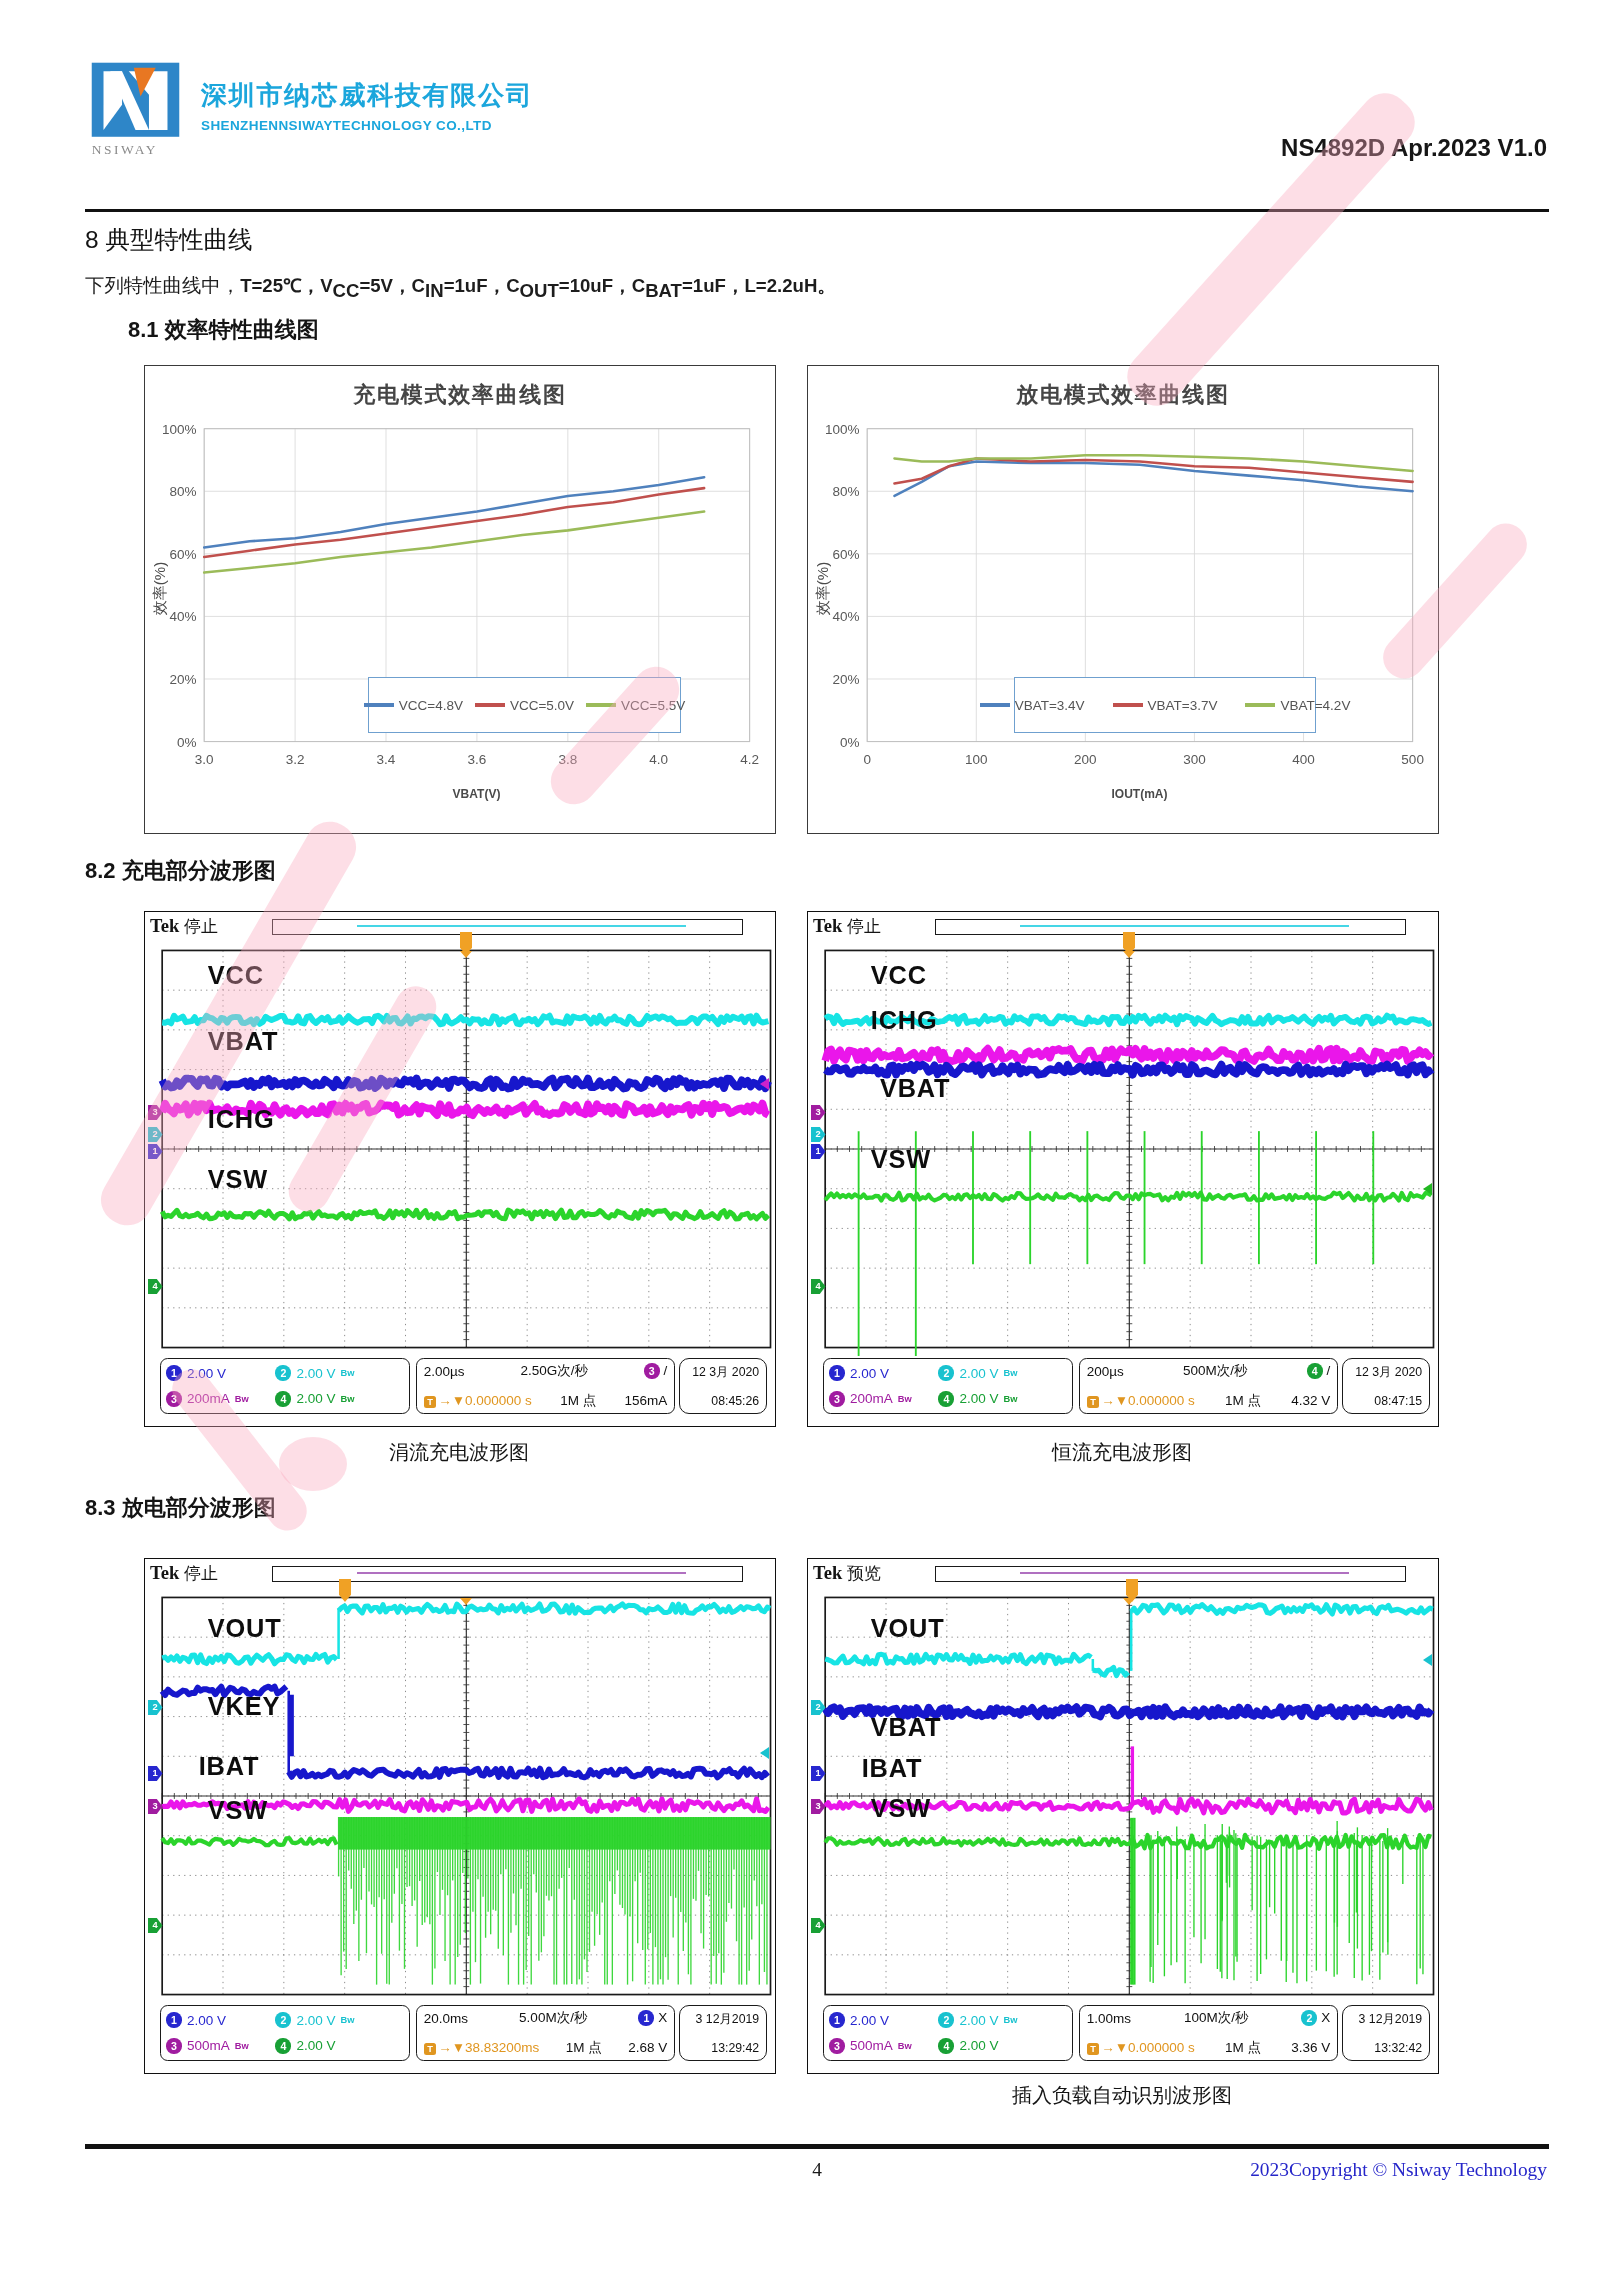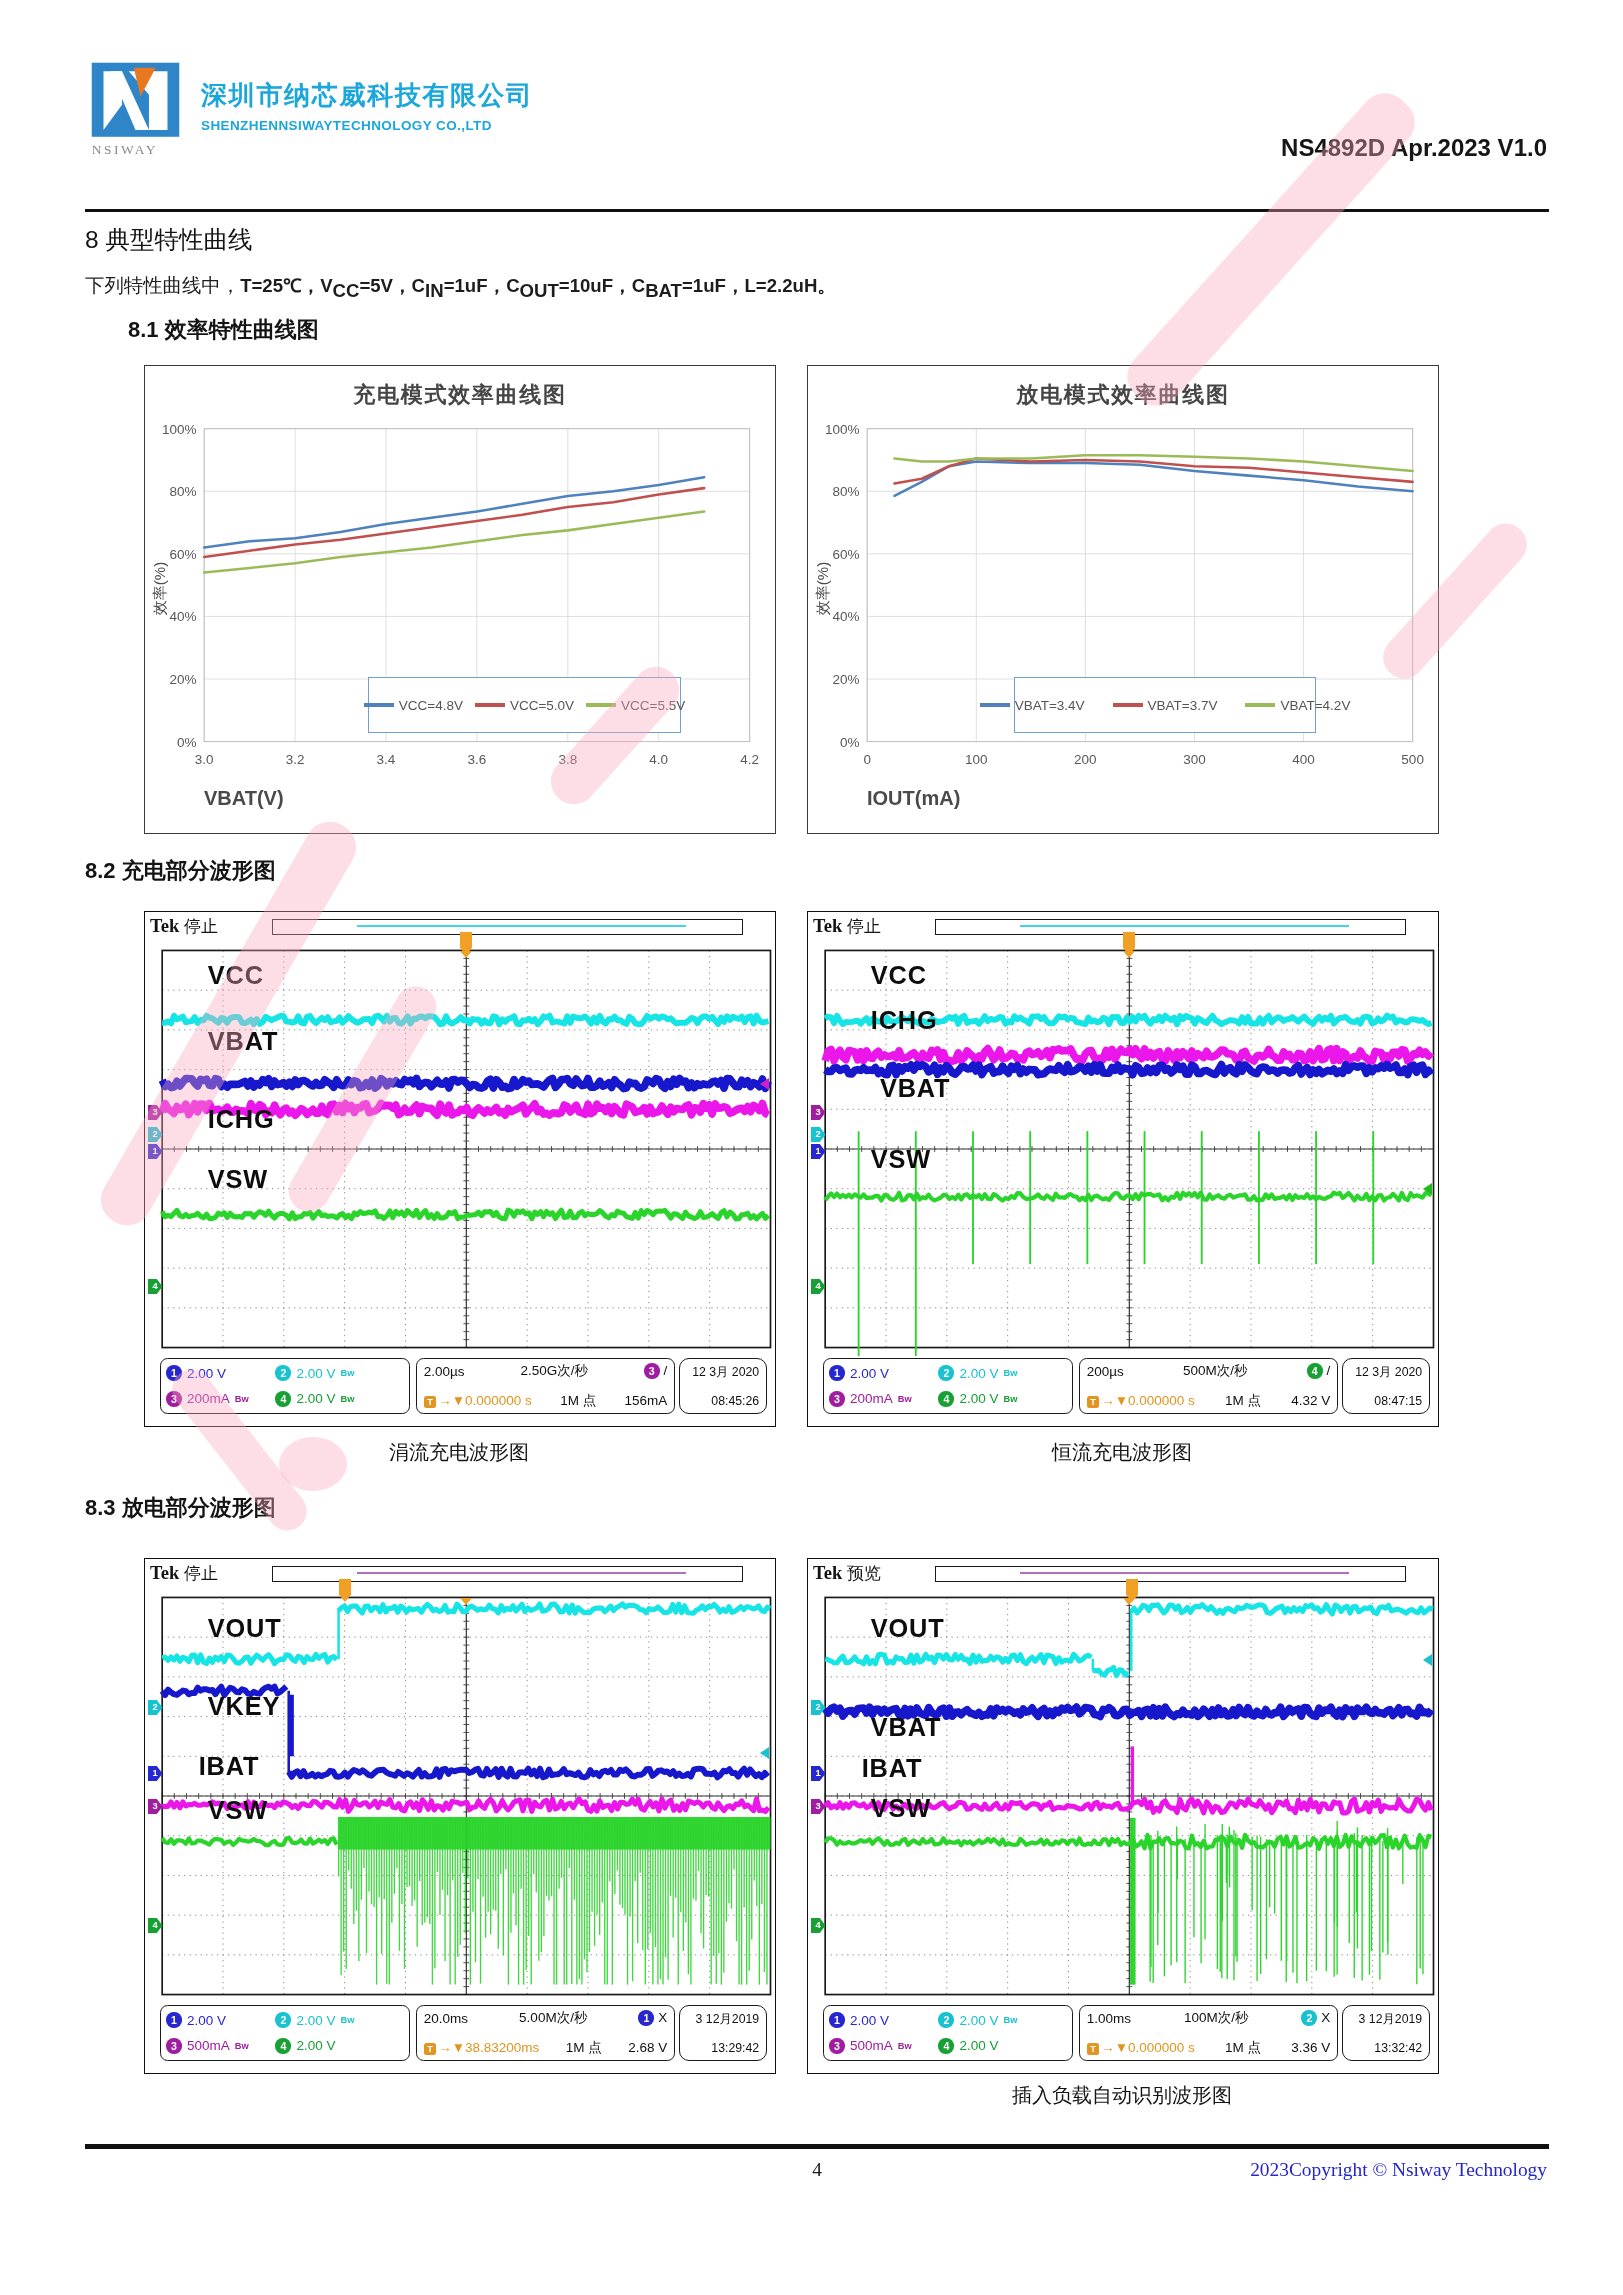--- a/index.html
+++ b/index.html
@@ -13,22 +13,22 @@
   .rule{background:#111;}
   .h-big{font-size:24.5px;font-weight:normal;}
   .h-sub{font-size:22px;font-weight:bold;}
   .cond{font-family:"Liberation Serif",serif;font-size:19.4px;color:#1d1d1d;}
   .cond .f{font-family:"Liberation Sans",sans-serif;font-weight:600;font-size:18.6px;}
   .cond sub{font-size:11px;}
   
   .chartbox{position:absolute;width:630px;height:467px;border:1.7px solid #3a3a3a;background:#fff;}
   .chart-title{position:absolute;left:0;top:13.5px;width:100%;text-align:center;
                font-size:22px;font-weight:bold;color:#454545;letter-spacing:1.7px;}
-  .chart-xlabel{position:absolute;left:59px;top:421px;width:545px;text-align:left;
-                font-size:20px;font-weight:600;color:#4a4a4a;}
+  .chart-xlabel{position:absolute;left:59px;top:421px;width:545px;text-align:center;
+                font-size:12px;font-weight:600;color:#4a4a4a;}
   .chart-ylabel{position:absolute;left:-52px;top:213px;width:135px;text-align:center;
                 font-size:15px;color:#4a4a4a;transform:rotate(-90deg);}
   .legend{position:absolute;border:1.7px solid #6fa0cf;background:#fff;display:flex;
           align-items:center;justify-content:center;gap:12px;}
   .legitem{display:flex;align-items:center;gap:5px;}
   .legitem i{display:inline-block;width:30px;height:3.4px;}
   .legitem em{font-style:normal;font-size:13.5px;color:#555;}
   
   .scope{position:absolute;width:630px;height:514px;border:1.7px solid #101010;background:#fff;}
   .scope .tekhdr{position:absolute;left:5px;top:3.4px;font-size:17px;}

